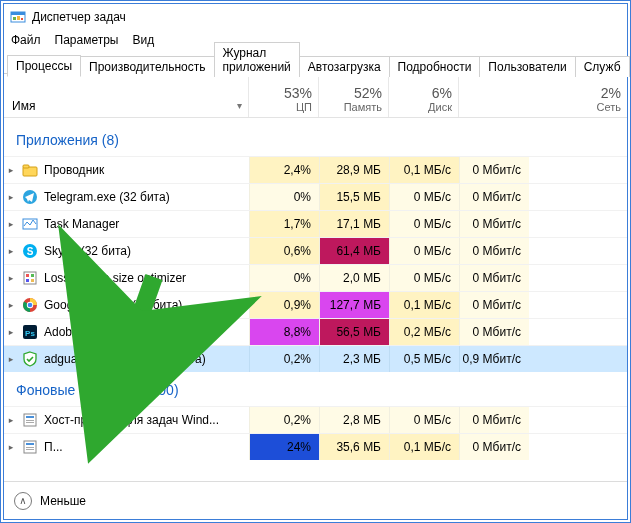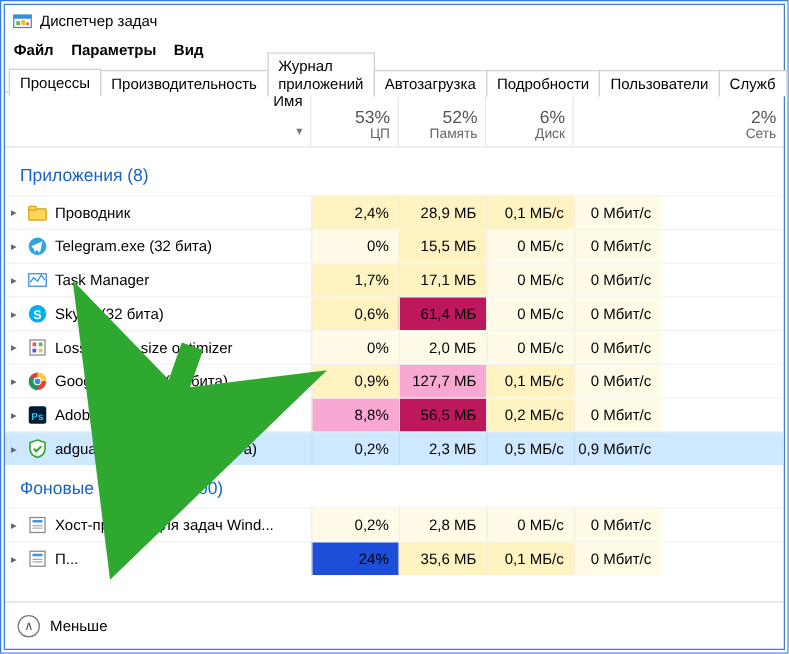--- a/index.html
+++ b/index.html
@@ -4,44 +4,44 @@
 <style>
   * { box-sizing: border-box; }
   html, body { margin:0; padding:0; font-family: "Segoe UI", Tahoma, sans-serif; font-size: 12px; color:#000; background:#fff; }
   .frame { width:631px; height:523px; border:1px solid #3b7dd8; position:relative; overflow:hidden; background:#fff; }
   .inner { position:absolute; left:2px; top:2px; right:2px; bottom:2px; border:1px solid #3b7dd8; }
   .titlebar { height:26px; display:flex; align-items:center; padding:0 6px; gap:6px; }
   .titlebar .title { font-size:12px; color:#000; }
   .menubar { height:20px; display:flex; align-items:center; gap:14px; padding:0 7px; }
   .menubar span { text-decoration: underline; text-decoration-color: transparent; }
   .menu-item { cursor:default; }
-  .menu-u { text-decoration: underline; font-weight: bold; }
+  .menu-u { text-decoration: underline; }
   .tabs { display:flex; align-items:flex-end; height:24px; border-bottom:1px solid #d0d0d0; padding-left:3px; gap:0; }
   .tab { padding:3px 8px 3px 8px; border:1px solid #d0d0d0; border-bottom:none; background:#fff; font-size:12px; position:relative; top:4px; margin-right:-1px; }
   .tab.active { background:#fff; border-bottom:1px solid #fff; z-index:2; }
   .headrow { display:flex; height:44px; border-bottom:1px solid #e3e3e3; }
-  .namecol { width:245px; display:flex; align-items:flex-end; padding:0 6px 4px 8px; justify-content:space-between; border-right:1px solid #e8e8e8;flex-direction:column; }
+  .namecol { width:245px; display:flex; align-items:flex-end; padding:0 6px 4px 8px; justify-content:space-between; border-right:1px solid #e8e8e8; }
   .metric { width:70px; border-right:1px solid #e8e8e8; display:flex; flex-direction:column; align-items:flex-end; justify-content:flex-end; padding:4px 6px 4px 0; }
   .metric.last { border-right:none; flex:1; width:auto; min-width:70px;}
   .metric .pct { font-size:14px; color:#555; }
   .metric .lbl { font-size:11px; color:#666;padding-left:44px; }
   .sort-chevron { font-size:10px; color:#777; line-height:1; position:relative; top:-2px;}
   .body { position:absolute; top:118px; left:0; right:0; bottom:42px; overflow:hidden; }
   .grouphdr { color:#1663c7; font-size:14px; padding:10px 0 8px 12px; }
   .row { display:flex; align-items:center; height:27px; border-top:1px solid #f1f1f1; }
   .row .expander { width:14px; text-align:center; color:#666; font-size:9px; }
   .row .icon { width:16px; height:16px; margin:0 6px 0 4px; display:inline-flex; align-items:center; justify-content:center; flex-shrink:0;}
   .row .nm { flex:0 0 auto; width:205px; white-space:nowrap; overflow:hidden; text-overflow:ellipsis; }
   .cell { width:70px; text-align:right; padding-right:8px; height:100%; display:flex; align-items:center; justify-content:flex-end; border-left:1px solid #f1efe0; }
   .cell.last { border-right:none; }
   
   .h0 { background:#fffbe6; }
   .h1 { background:#fff3c2; }
   .h2 { background:#be185d; }
-  .h3 { background:#f9a8d4;text-align:right; }
+  .h3 { background:#d946ef;text-align:right; }
   .h4 { background:#1d4ed8; }
   .row.selected { background:#cde8ff; }
   .row.selected .cell { background:#cde8ff; border-left-color:#bddcf4; }
   .footer { position:absolute; left:0; right:0; bottom:0; height:38px; border-top:1px solid #dcdcdc; display:flex; align-items:center; padding-left:10px; gap:8px; }
   .circle-up { width:18px; height:18px; border:1px solid #7a7a7a; border-radius:50%; display:inline-flex; align-items:center; justify-content:center; font-size:10px; color:#555; }
   .arrow-annot { position:absolute; left:110px; top:268px; pointer-events:none; }
   .arrow-annot svg { overflow:visible; }
   
   svg.icon16 { width:16px; height:16px; }
 </style>

